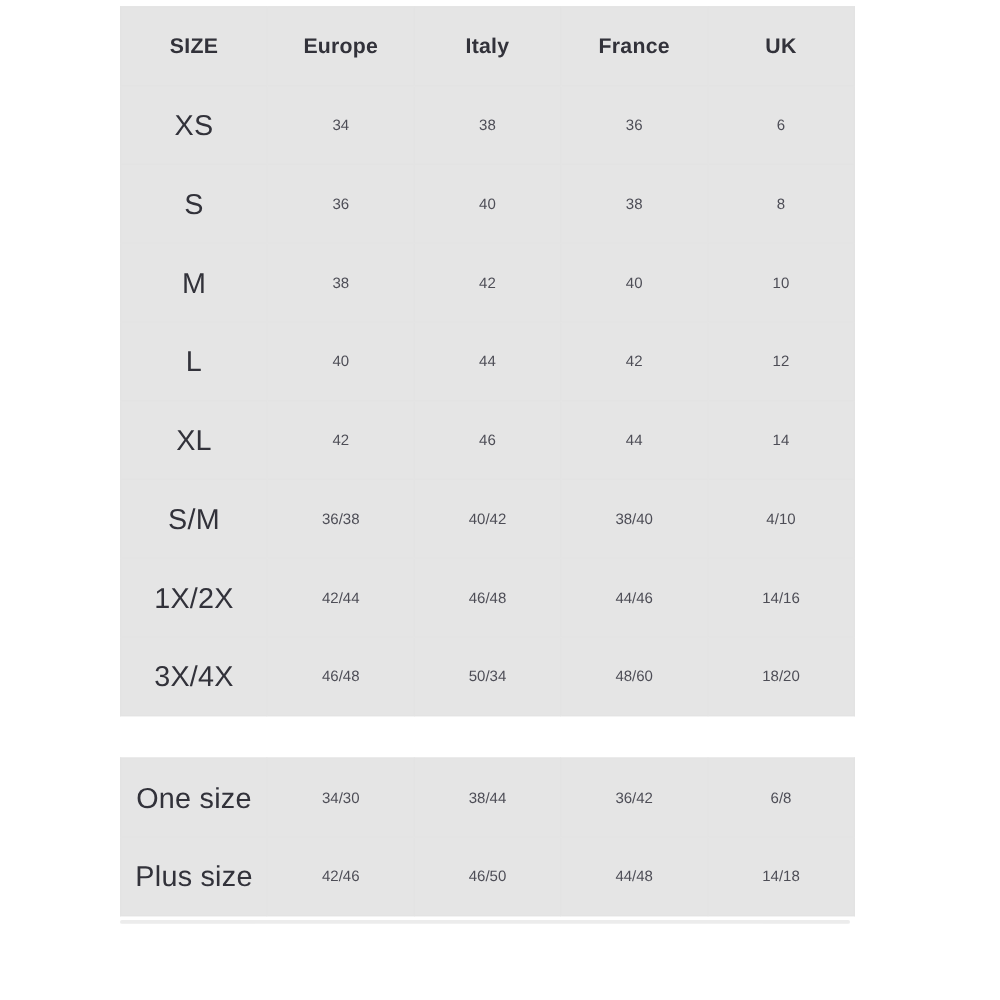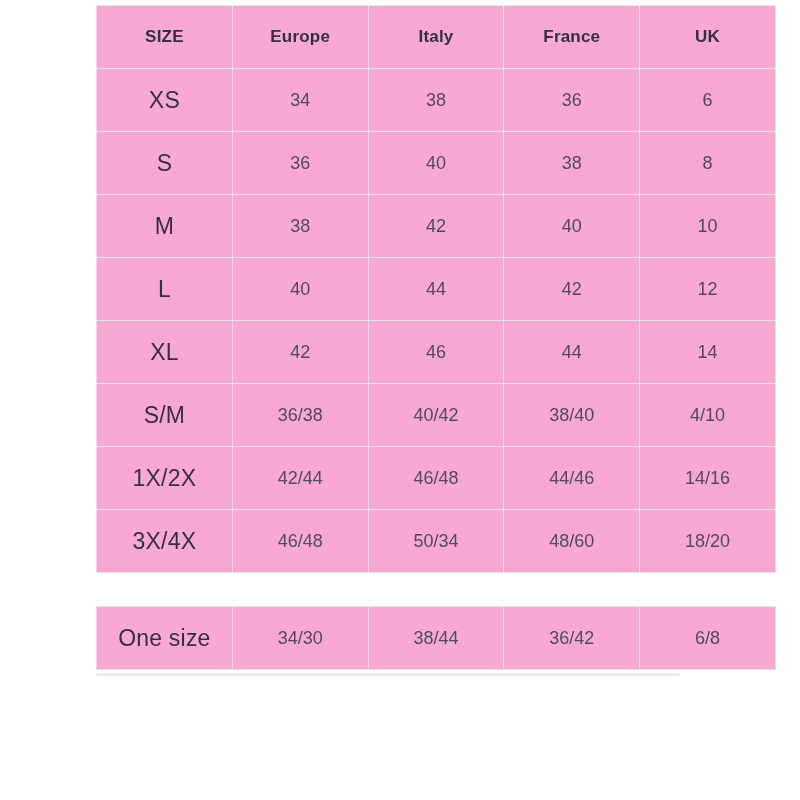--- a/index.html
+++ b/index.html
@@ -10,24 +10,24 @@
     height: 800px;
     font-family: "Liberation Sans", sans-serif;
   }
   .chart-wrap {
     position: absolute;
     left: 96px;
     top: 5px;
     width: 584px;
   }
   table.size-table {
-    width: 680px;
+    width: 588px;
     border-collapse: collapse;
     table-layout: fixed;
-    background: #f9a8d4;
+    background: #e5e5e5;
   }
   table.size-table th,
   table.size-table td {
     border: 1px solid #e3e3e3;
     text-align: center;
     vertical-align: middle;
     height: 62px;
     padding: 0;
     overflow: hidden;
   }
@@ -37,21 +37,21 @@
     color: #32323a;
     letter-spacing: 0.2px;
   }
   td.label-cell {
     font-size: 23px;
     font-weight: 400;
     color: #32323a;
     letter-spacing: 0.2px;
   }
   td.value-cell {
-    font-size: 18px;
+    font-size: 12px;
     font-weight: 400;
     color: #4d4d56;
   }
   .table-gap {
     height: 33px;
   }
   .table-shadow-bar {
     margin-top: 3px;
     height: 3px;
     width: 584px;
@@ -138,18 +138,25 @@
 
   <table class="size-table">
     <tbody>
         <tr>
           <td class="label-cell">One size</td>
           <td class="value-cell">34/30</td>
           <td class="value-cell">38/44</td>
           <td class="value-cell">36/42</td>
           <td class="value-cell">6/8</td>
         </tr>
+        <tr>
+          <td class="label-cell">Plus size</td>
+          <td class="value-cell">42/46</td>
+          <td class="value-cell">46/50</td>
+          <td class="value-cell">44/48</td>
+          <td class="value-cell">14/18</td>
+        </tr>
       </tbody>
   </table>
 
   <div class="table-shadow-bar"></div>
 
 </div>
 
 </body></html>

